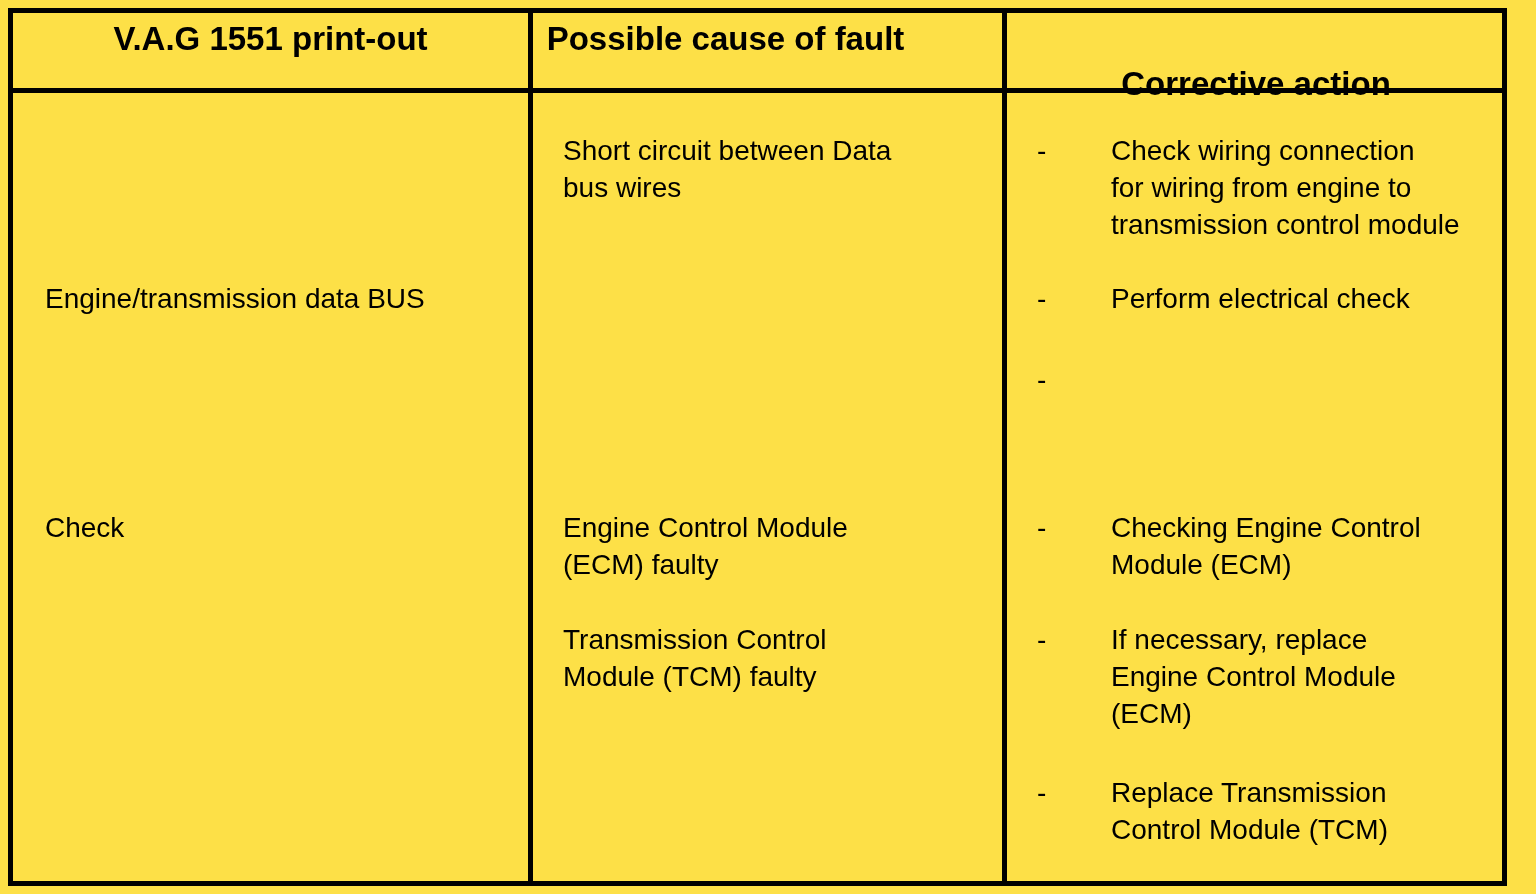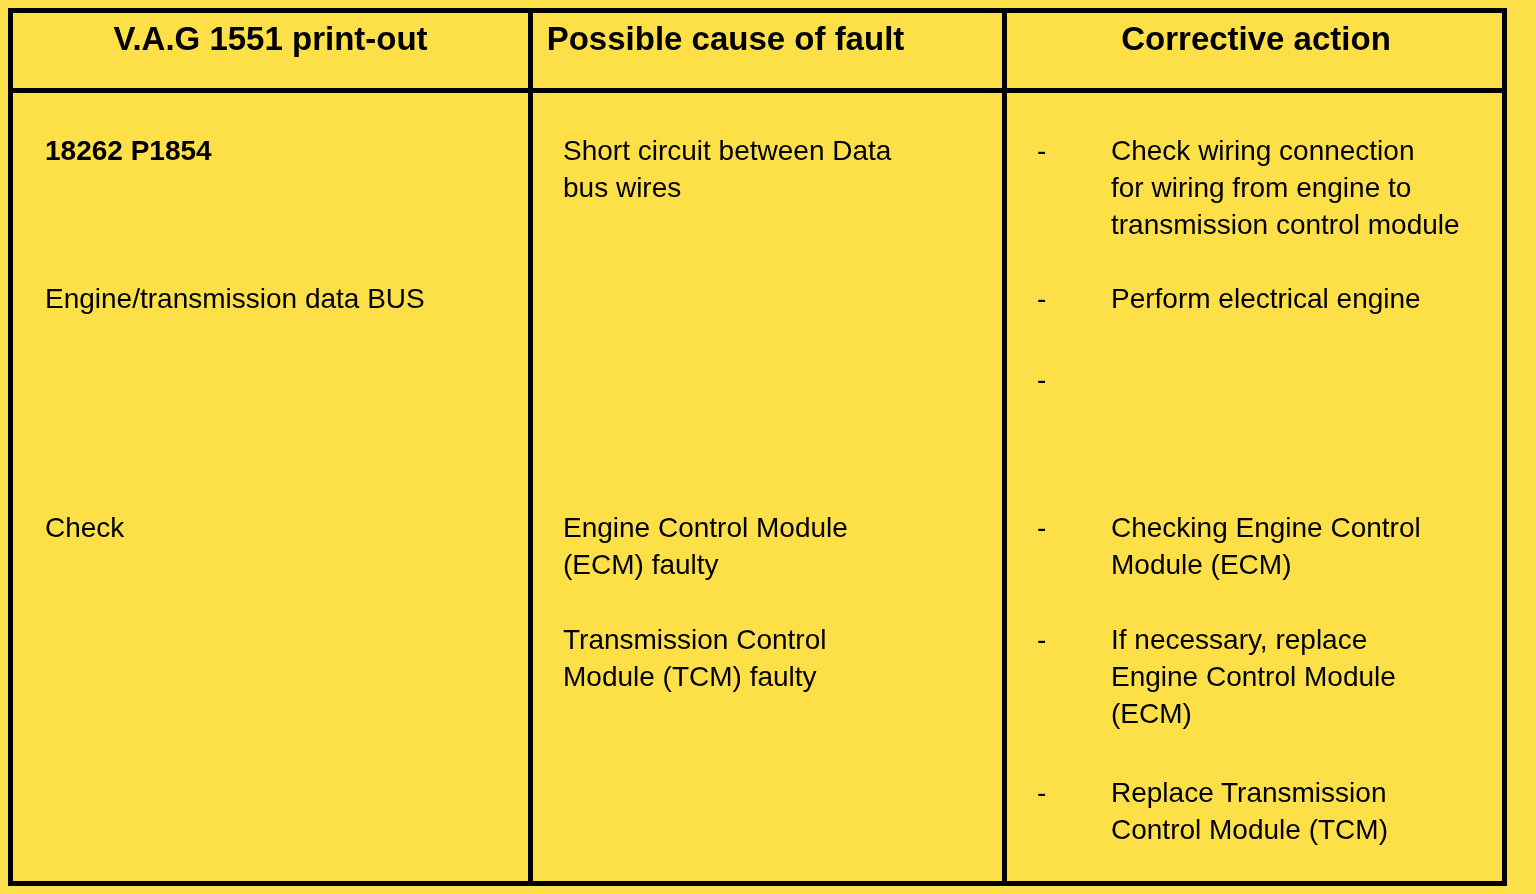--- a/index.html
+++ b/index.html
@@ -44,21 +44,21 @@
     position: absolute;
     top: 17px;
     font-size: 33px;
     font-weight: bold;
     text-align: center;
     line-height: 44px;
     white-space: pre-wrap;
   }
   .th1 { left: 13px;   width: 515px; }
   .th2 { left: 533px;  width: 385px; }
-  .th3 { left: 1007px; width: 498px; }
+  .th3 { left: 1007px; width: 498px; margin-top: 45px; }
   
   .cell {
     position: absolute;
     font-size: 28px;
     line-height: 37px;
     white-space: pre-wrap;
   }
   .c1 { left: 45px;  width: 465px; }
   .c2 { left: 563px; width: 430px; }
   .bold { font-weight: bold; }
@@ -98,40 +98,39 @@
 
   <div class="tbl-border"></div>
   <div class="vline v1"></div>
   <div class="vline v2"></div>
   <div class="hline"></div>
 
   <div class="th th1">V.A.G 1551 print-out</div>
   <div class="th th2">Possible cause of fault</div>
   <div class="th th3">Corrective action</div>
 
-  <div class="cell c1 r1 bold">18262 P1854</div>
   <div class="cell c1 r2">Engine/transmission data BUS</div>
   <div class="cell c1 r3">Check</div>
 
   <div class="cell c2 r1">Short circuit between Data
 bus wires</div>
   <div class="cell c2 r3">Engine Control Module
 (ECM) faulty</div>
   <div class="cell c2 r4">Transmission Control
 Module (TCM) faulty</div>
 
   <div class="action a1">
     <span class="dash">-</span>
     <span class="atext">Check wiring connection
 for wiring from engine to
 transmission control module</span>
   </div>
   <div class="action a2">
     <span class="dash">-</span>
-    <span class="atext">Perform electrical engine</span>
+    <span class="atext">Perform electrical check</span>
   </div>
   <div class="action a3">
     <span class="dash">-</span>
   </div>
   <div class="action a4">
     <span class="dash">-</span>
     <span class="atext">Checking Engine Control
 Module (ECM)</span>
   </div>
   <div class="action a5">

